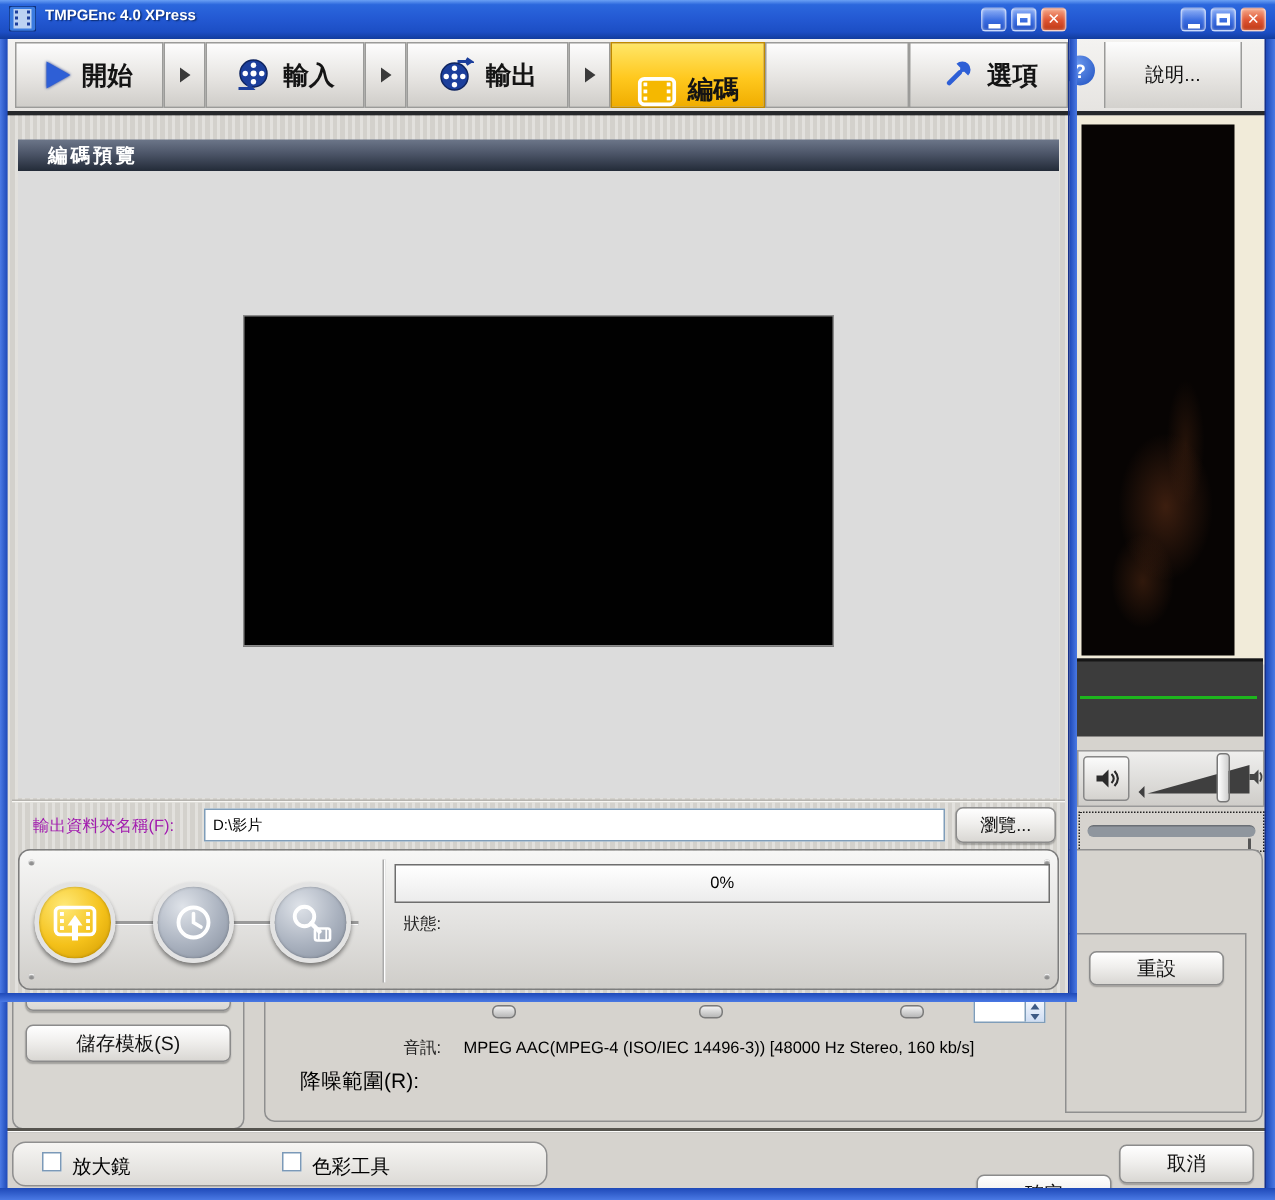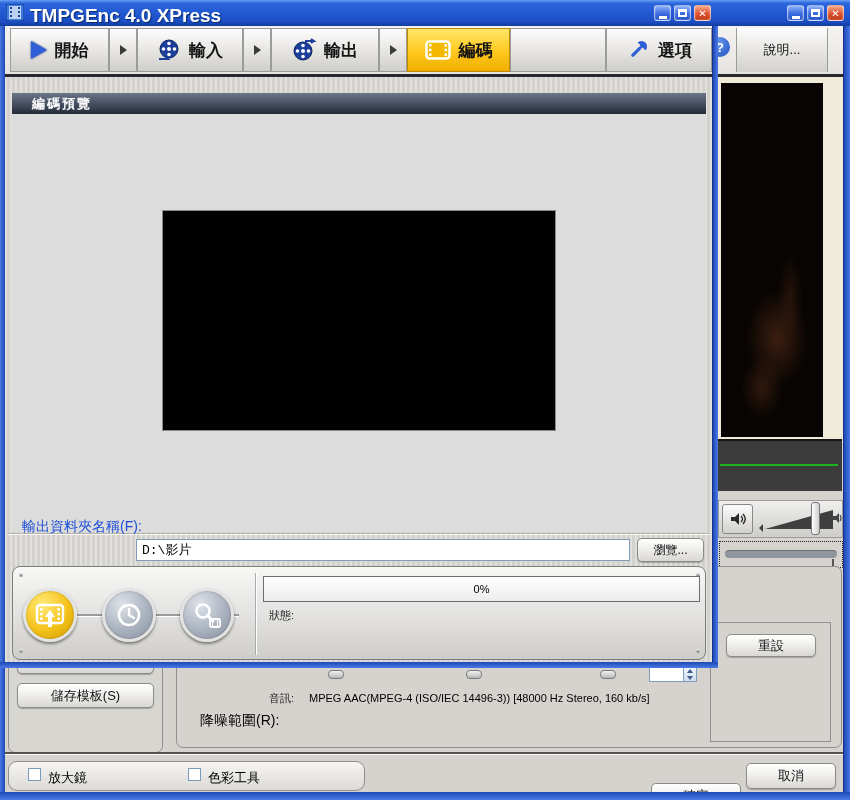--- a/index.html
+++ b/index.html
@@ -18,36 +18,36 @@
   .capbtn.close{background:linear-gradient(#f5a687,#dd5331 55%,#bf3814);}
   .glyph-min{width:8px;height:3px;background:#fff;margin-top:8px;}
   .glyph-max{width:9px;height:8px;border:2px solid #fff;border-top-width:3px;}
 
   
   .toolbar{background:linear-gradient(#f4f3f1,#e6e4e1);border-bottom:3px solid #26282b;}
   .toolbtn{position:absolute;top:2px;height:44px;border:1px solid #9b9b99;
     background:linear-gradient(#fdfdfd,#e6e4e1 55%,#cfcdc9);
     display:flex;align-items:center;justify-content:center;gap:8px;
     font-weight:bold;font-size:17px;color:#141414;cursor:default;}
-  .toolbtn.sel{background:linear-gradient(#ffe668,#ffc81e 55%,#f0ad00);border-color:#c08a00;}
+  .toolbtn.sel{background:linear-gradient(#ffe668,#ffc81e 55%,#f0ad00);border-color:#c08a00;align-items:flex-end;}
   .sep-arrow{width:0;height:0;border-left:7px solid #3a3a3a;border-top:5px solid transparent;border-bottom:5px solid transparent;}
   .play-tri{width:0;height:0;border-left:16px solid #2e5fd6;border-top:9px solid transparent;border-bottom:9px solid transparent;filter:drop-shadow(0 0 1px #16318a);}
 
   
   .btn3d{position:absolute;border:1px solid #8b8b8b;border-radius:5px;
     background:linear-gradient(#ffffff,#f0efed 45%,#d9d7d3);
     display:flex;align-items:center;justify-content:center;
     font-size:13px;color:#111;box-shadow:0 1px 1px rgba(0,0,0,.25);}
 
   
   #dialog{position:absolute;left:0;top:0;width:718px;height:668px;z-index:10;}
   .blue-edge{position:absolute;background:linear-gradient(90deg,#4a79e4,#1e49b8);}
   .dlg-header{background:linear-gradient(#6c7689,#4c5568 45%,#232b38);color:#fff;
     font-size:13px;font-weight:bold;letter-spacing:2px;display:flex;align-items:center;padding-left:20px;}
-  .field{border:1px solid #7f9db9;background:#fff;font-size:13px;padding:2px 5px;font-family:Liberation Mono, monospace;}
+  .field{border:1px solid #7f9db9;background:#fff;font-size:10px;padding:2px 5px;}
 
   
   .enc-panel{border:1px solid #7d7d7d;border-radius:8px;
     background:linear-gradient(#f7f7f6,#e2e1df 55%,#cfcdc9);}
   .circ{position:absolute;width:54px;height:54px;border-radius:50%;
     border:3px solid #e3e3e3;box-shadow:0 2px 3px rgba(0,0,0,.45),inset 0 0 2px rgba(0,0,0,.3);
     display:flex;align-items:center;justify-content:center;}
   .circ.gold{background:radial-gradient(circle at 35% 28%,#ffe977,#f4c11a 55%,#cf9900);}
   .circ.gray{background:radial-gradient(circle at 35% 28%,#dfe3e9,#aab2bf 55%,#848d9c);}
   .screw{position:absolute;width:4px;height:4px;border-radius:50%;background:#8f8f8f;box-shadow:inset 0 1px 1px #fff;}
@@ -159,21 +159,21 @@
       <svg class="abs" style="left:6px;top:4px;" width="18" height="17" viewBox="0 0 18 17">
         <rect x="0" y="0" width="18" height="17" rx="2" fill="#3a7be0" stroke="#0e2f7a"></rect>
         <rect x="3" y="2" width="12" height="13" fill="#bcd2f2"></rect>
         <rect x="4" y="3" width="2" height="2" fill="#1c3f9c"></rect>
           <rect x="4" y="7" width="2" height="2" fill="#1c3f9c"></rect>
           <rect x="4" y="11" width="2" height="2" fill="#1c3f9c"></rect>
         <rect x="12" y="3" width="2" height="2" fill="#1c3f9c"></rect>
           <rect x="12" y="7" width="2" height="2" fill="#1c3f9c"></rect>
           <rect x="12" y="11" width="2" height="2" fill="#1c3f9c"></rect>
       </svg>
-      <div class="abs" style="left:30px;top:5px;color:#fff;font-weight:bold;font-size:19px;text-shadow:1px 1px 1px #0a2a6e;">TMPGEnc 4.0 XPress</div>
+      <div class="abs" style="left:30px;top:5px;color:#fff;font-weight:bold;font-size:10px;text-shadow:1px 1px 1px #0a2a6e;">TMPGEnc 4.0 XPress</div>
       <div class="capbtn" style="left:654px;">
           <div class="glyph-min"></div>
         </div>
       <div class="capbtn" style="left:674px;">
           <div class="glyph-max"></div>
         </div>
       <div class="capbtn close" style="left:694px;">
           <span>✕</span>
         </div>
     </div>
@@ -241,21 +241,21 @@
     </div>
 
     <div class="abs stripes" style="left:5px;top:77px;width:707px;height:585px;"></div>
 
     <div class="abs dlg-header" style="left:12px;top:93px;width:694px;height:21px;">編碼預覽</div>
     <div class="abs" style="left:12px;top:114px;width:694px;height:418px;background:#dcdcdc;"></div>
     <div class="abs" style="left:162px;top:210px;width:394px;height:221px;background:#010101;border:1px solid #8a8a8a;"></div>
 
     <div class="abs" style="left:8px;top:533px;width:702px;height:2px;background:#b5b3ae;border-bottom:1px solid #f8f7f4;"></div>
 
-    <div class="abs" style="left:22px;top:518px;font-size:14px;color:#1d4ed8;">輸出資料夾名稱(F):</div>
+    <div class="abs" style="left:22px;top:543px;font-size:11px;color:#a21caf;">輸出資料夾名稱(F):</div>
     <input class="abs field" style="left: 136px; top: 539px; width: 494px; height: 22px;" value="D:\影片">
     <div class="btn3d" style="left:637px;top:538px;width:67px;height:24px;font-size:12px;">瀏覽...</div>
 
     <div class="abs enc-panel" style="left:12px;top:566px;width:694px;height:94px;">
       <div class="screw" style="left:6px;top:6px;"></div>
       <div class="screw" style="left:6px;top:82px;"></div>
       <div class="screw" style="left:683px;top:6px;"></div>
       <div class="screw" style="left:683px;top:82px;"></div>
       <div class="abs" style="left:18px;top:47px;width:208px;height:3px;background:#9a9a9a;border-bottom:1px solid #fff;"></div>
 

